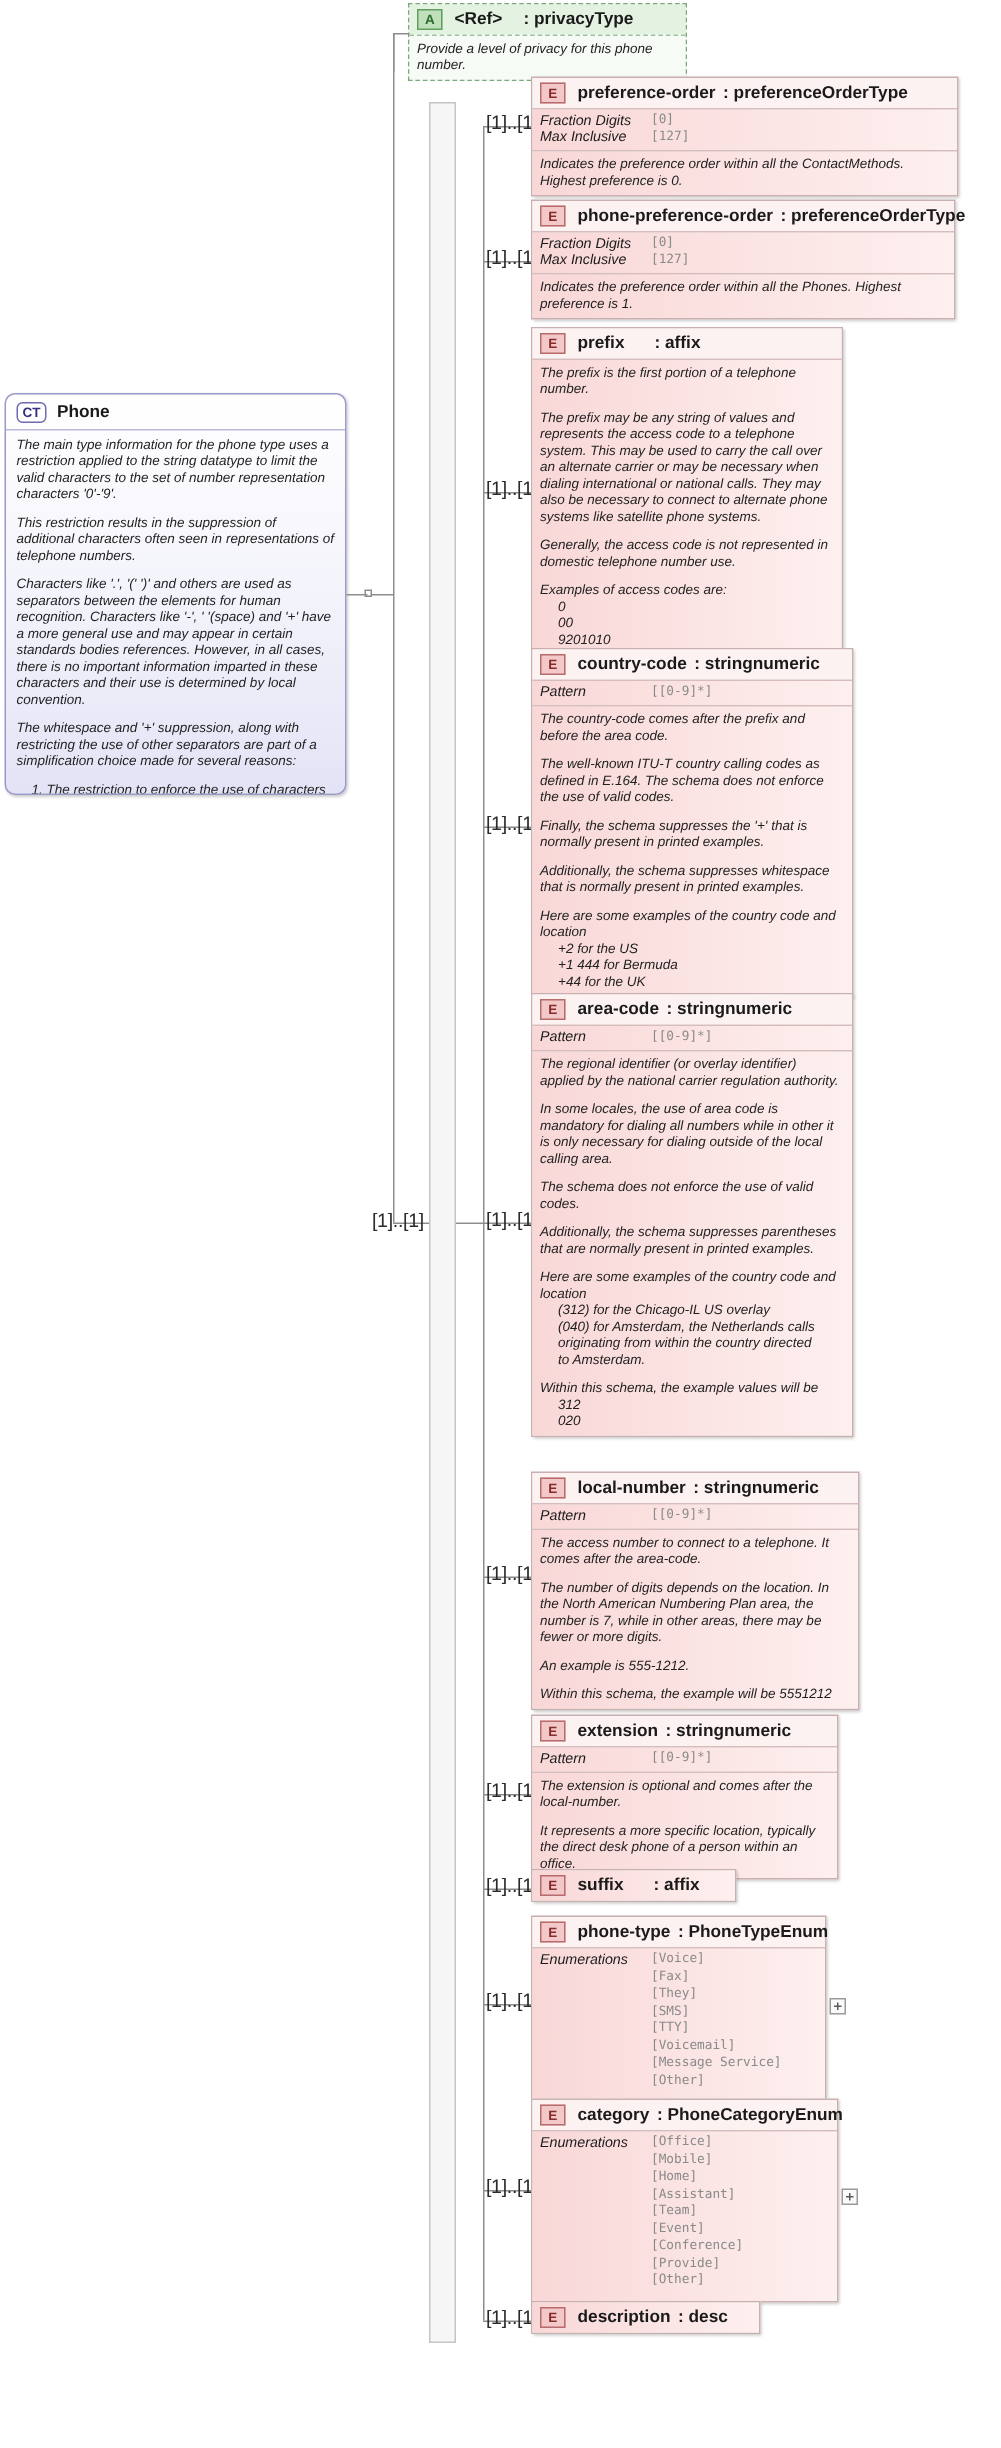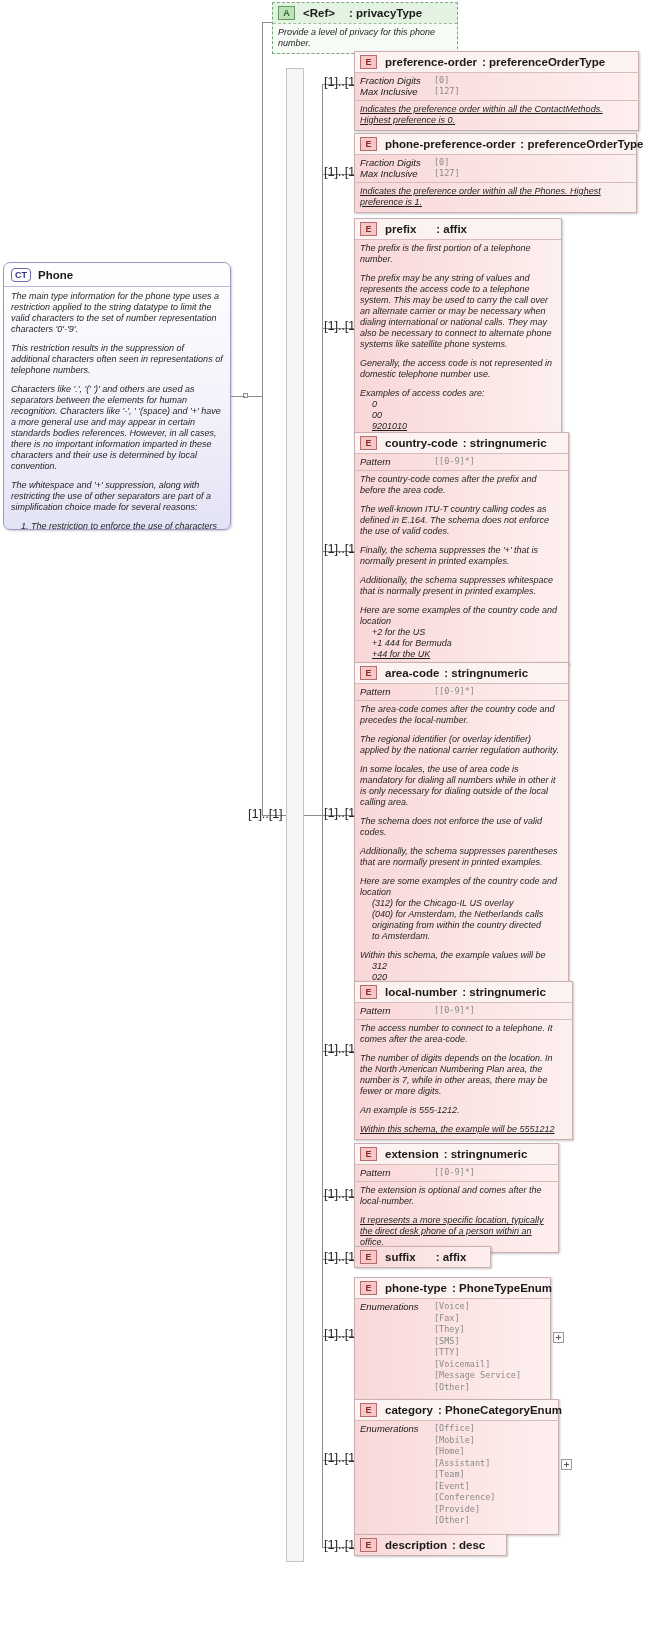--- a/index.html
+++ b/index.html
@@ -66,21 +66,21 @@
   .node .desc {
     border-top: 1px solid #d6bcbc;
     background: linear-gradient(to right,#f9d7d7,#fdf0ef);
     padding: 3px 6px 4px 5px;
     font-size: 9px;
     font-style: italic;
     color: #1f1f1f;
     line-height: 11px;
   }
   .node .desc p { margin: 0 0 8px 0; }
-  .node .desc p:last-child { margin-bottom: 0; text-decoration: underline; }
+  .node .desc p:last-child { margin-bottom: 0; }
   .node .desc .ind { padding-left: 12px; display: block; }
 
   
   .node.plain .hdr { background: linear-gradient(to right,#f9d7d7,#fdf0ef); }
 
   
   .refnode {
     position: absolute;
     border: 1px dashed #7aa87a;
     background: #f0f8ef;
@@ -355,21 +355,20 @@
       <span>area-code</span>
       <span style="padding-left:5px">: stringnumeric</span>
     </div>
     <div class="facets">
       <div class="facet-row">
         <span class="facet-name">Pattern</span>
         <span class="facet-vals">[[0-9]*]</span>
       </div>
     </div>
     <div class="desc">
-      <p>The area-code comes after the country code and precedes the local-number.</p>
       <p>The regional identifier (or overlay identifier) applied by the national carrier regulation authority.</p>
       <p>In some locales, the use of area code is mandatory for dialing all numbers while in other it is only necessary for dialing outside of the local calling area.</p>
       <p>The schema does not enforce the use of valid codes.</p>
       <p>Additionally, the schema suppresses parentheses that are normally present in printed examples.</p>
       <p style="margin:0">Here are some examples of the country code and location</p>
       <p style="margin:0">
           <span class="ind">(312) for the Chicago-IL US overlay</span>
         </p>
       <p style="margin:0">
           <span class="ind">(040) for Amsterdam, the Netherlands calls</span>

